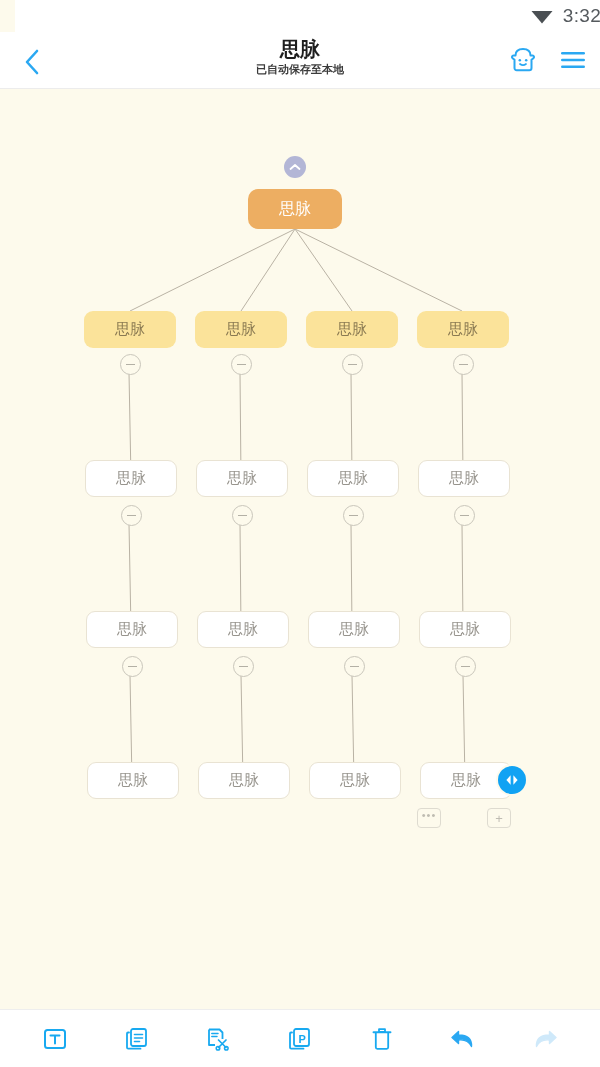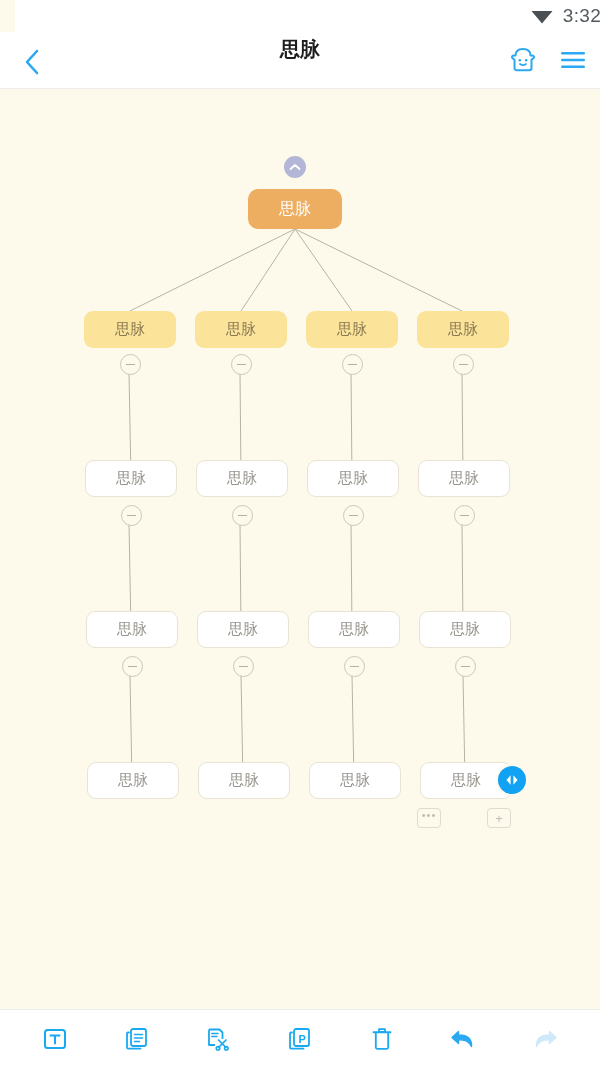--- a/index.html
+++ b/index.html
@@ -112,20 +112,21 @@
 <div class="appbar">
 
   <div class="back-btn">
     <svg width="20" height="28" viewBox="0 0 20 28">
       <path d="M15 3 L5 14 L15 25" fill="none" stroke="#2aa8f2" stroke-width="2.6" stroke-linecap="round" stroke-linejoin="round"></path>
     </svg>
   </div>
 
   <div class="titlewrap">
     <div class="title">思脉</div>
+    <div class="subtitle">已自动保存至本地</div>
   </div>
 
   <div class="appbar-actions">
     <div class="icon-btn">
       <svg width="28" height="26" viewBox="0 0 28 26">
         <path d="M6.5 8.5 C6.5 3.5 10 2 14 2 C18 2 21.5 3.5 21.5 8.5
                  L23.5 8.5 C25 8.5 25.6 10.2 24.4 11.2 L22.5 12.8
                  L22.5 21 C22.5 22.4 21.6 23.2 20.3 23.2
                  L7.7 23.2 C6.4 23.2 5.5 22.4 5.5 21
                  L5.5 12.8 L3.6 11.2 C2.4 10.2 3 8.5 4.5 8.5 Z" fill="none" stroke="#2aa8f2" stroke-width="2" stroke-linejoin="round"></path>

